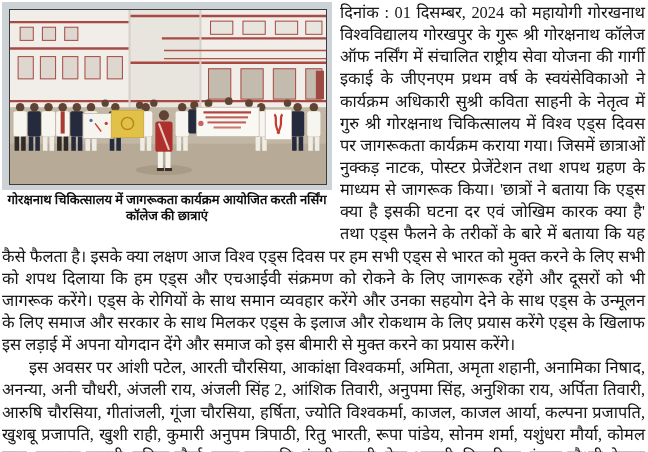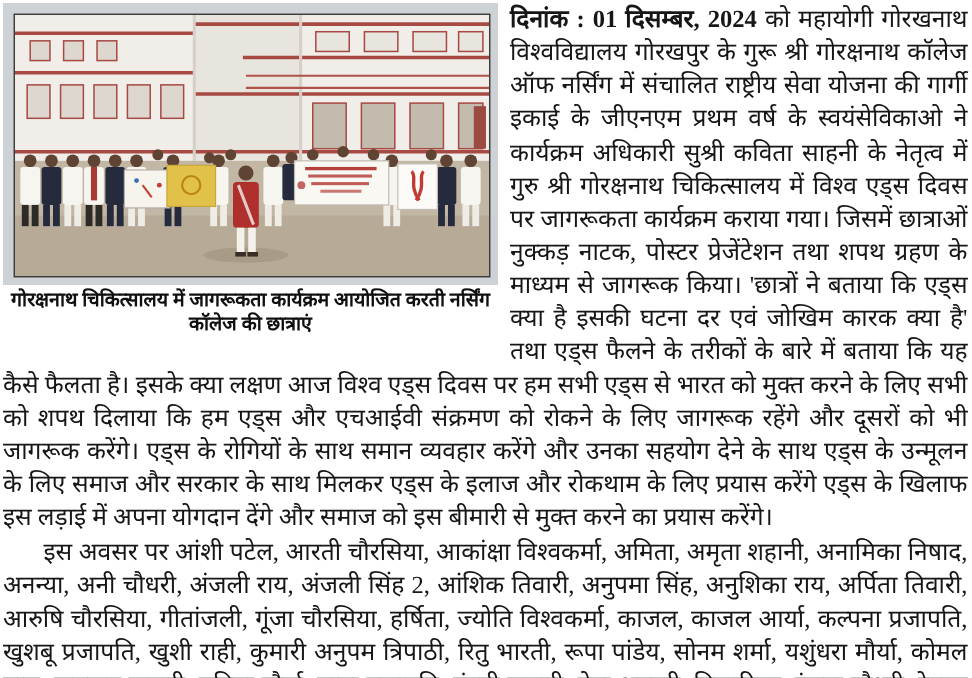--- a/index.html
+++ b/index.html
@@ -23,21 +23,21 @@
   .caption {
     font-weight:bold;
     font-size:13px;
     line-height:1.2;
     text-align:center;
     padding:2px 0 2px 0;
     color:#101010;
   }
   .para1 { margin:0; }
   .para2 { margin:1px 0 0 0; text-indent:27px; }
-  .lead { font-weight:bold; }
+  .lead { font-weight:normal; }
 </style>
 </head>
 <body>
 
 <div class="page">
   <div class="article">
 
     <div class="photo-block">
       <div class="photo-frame">
 

